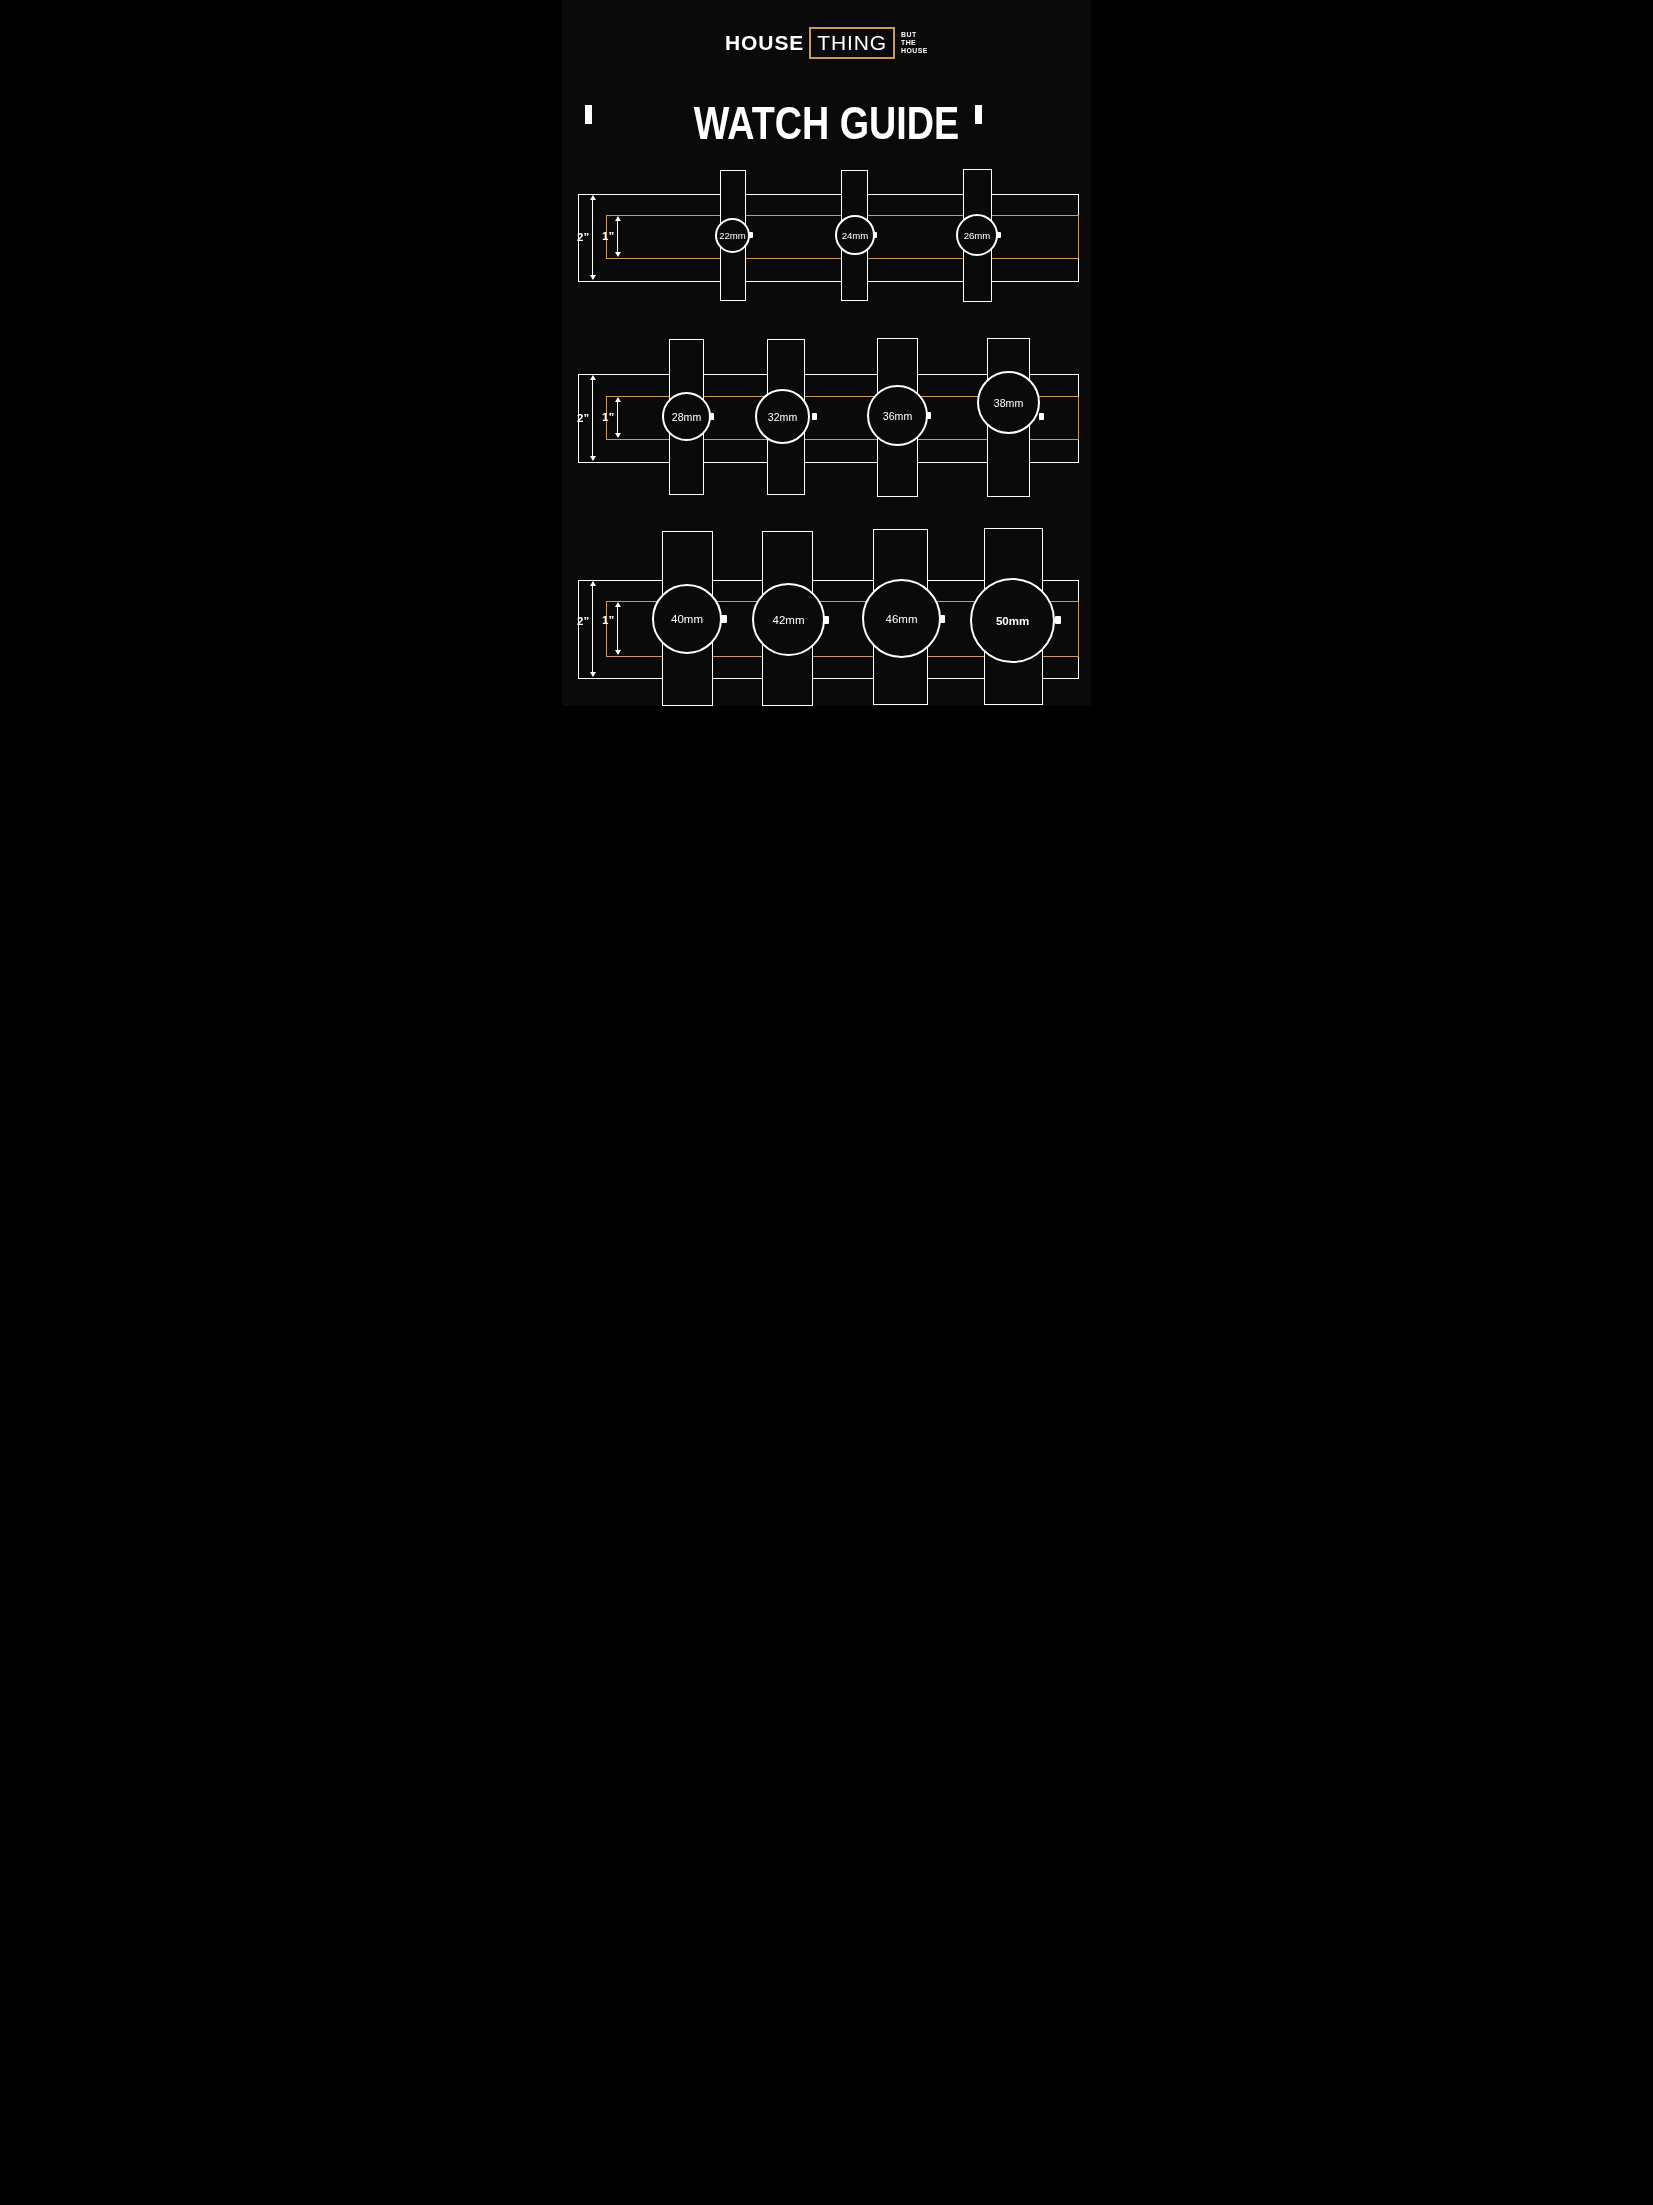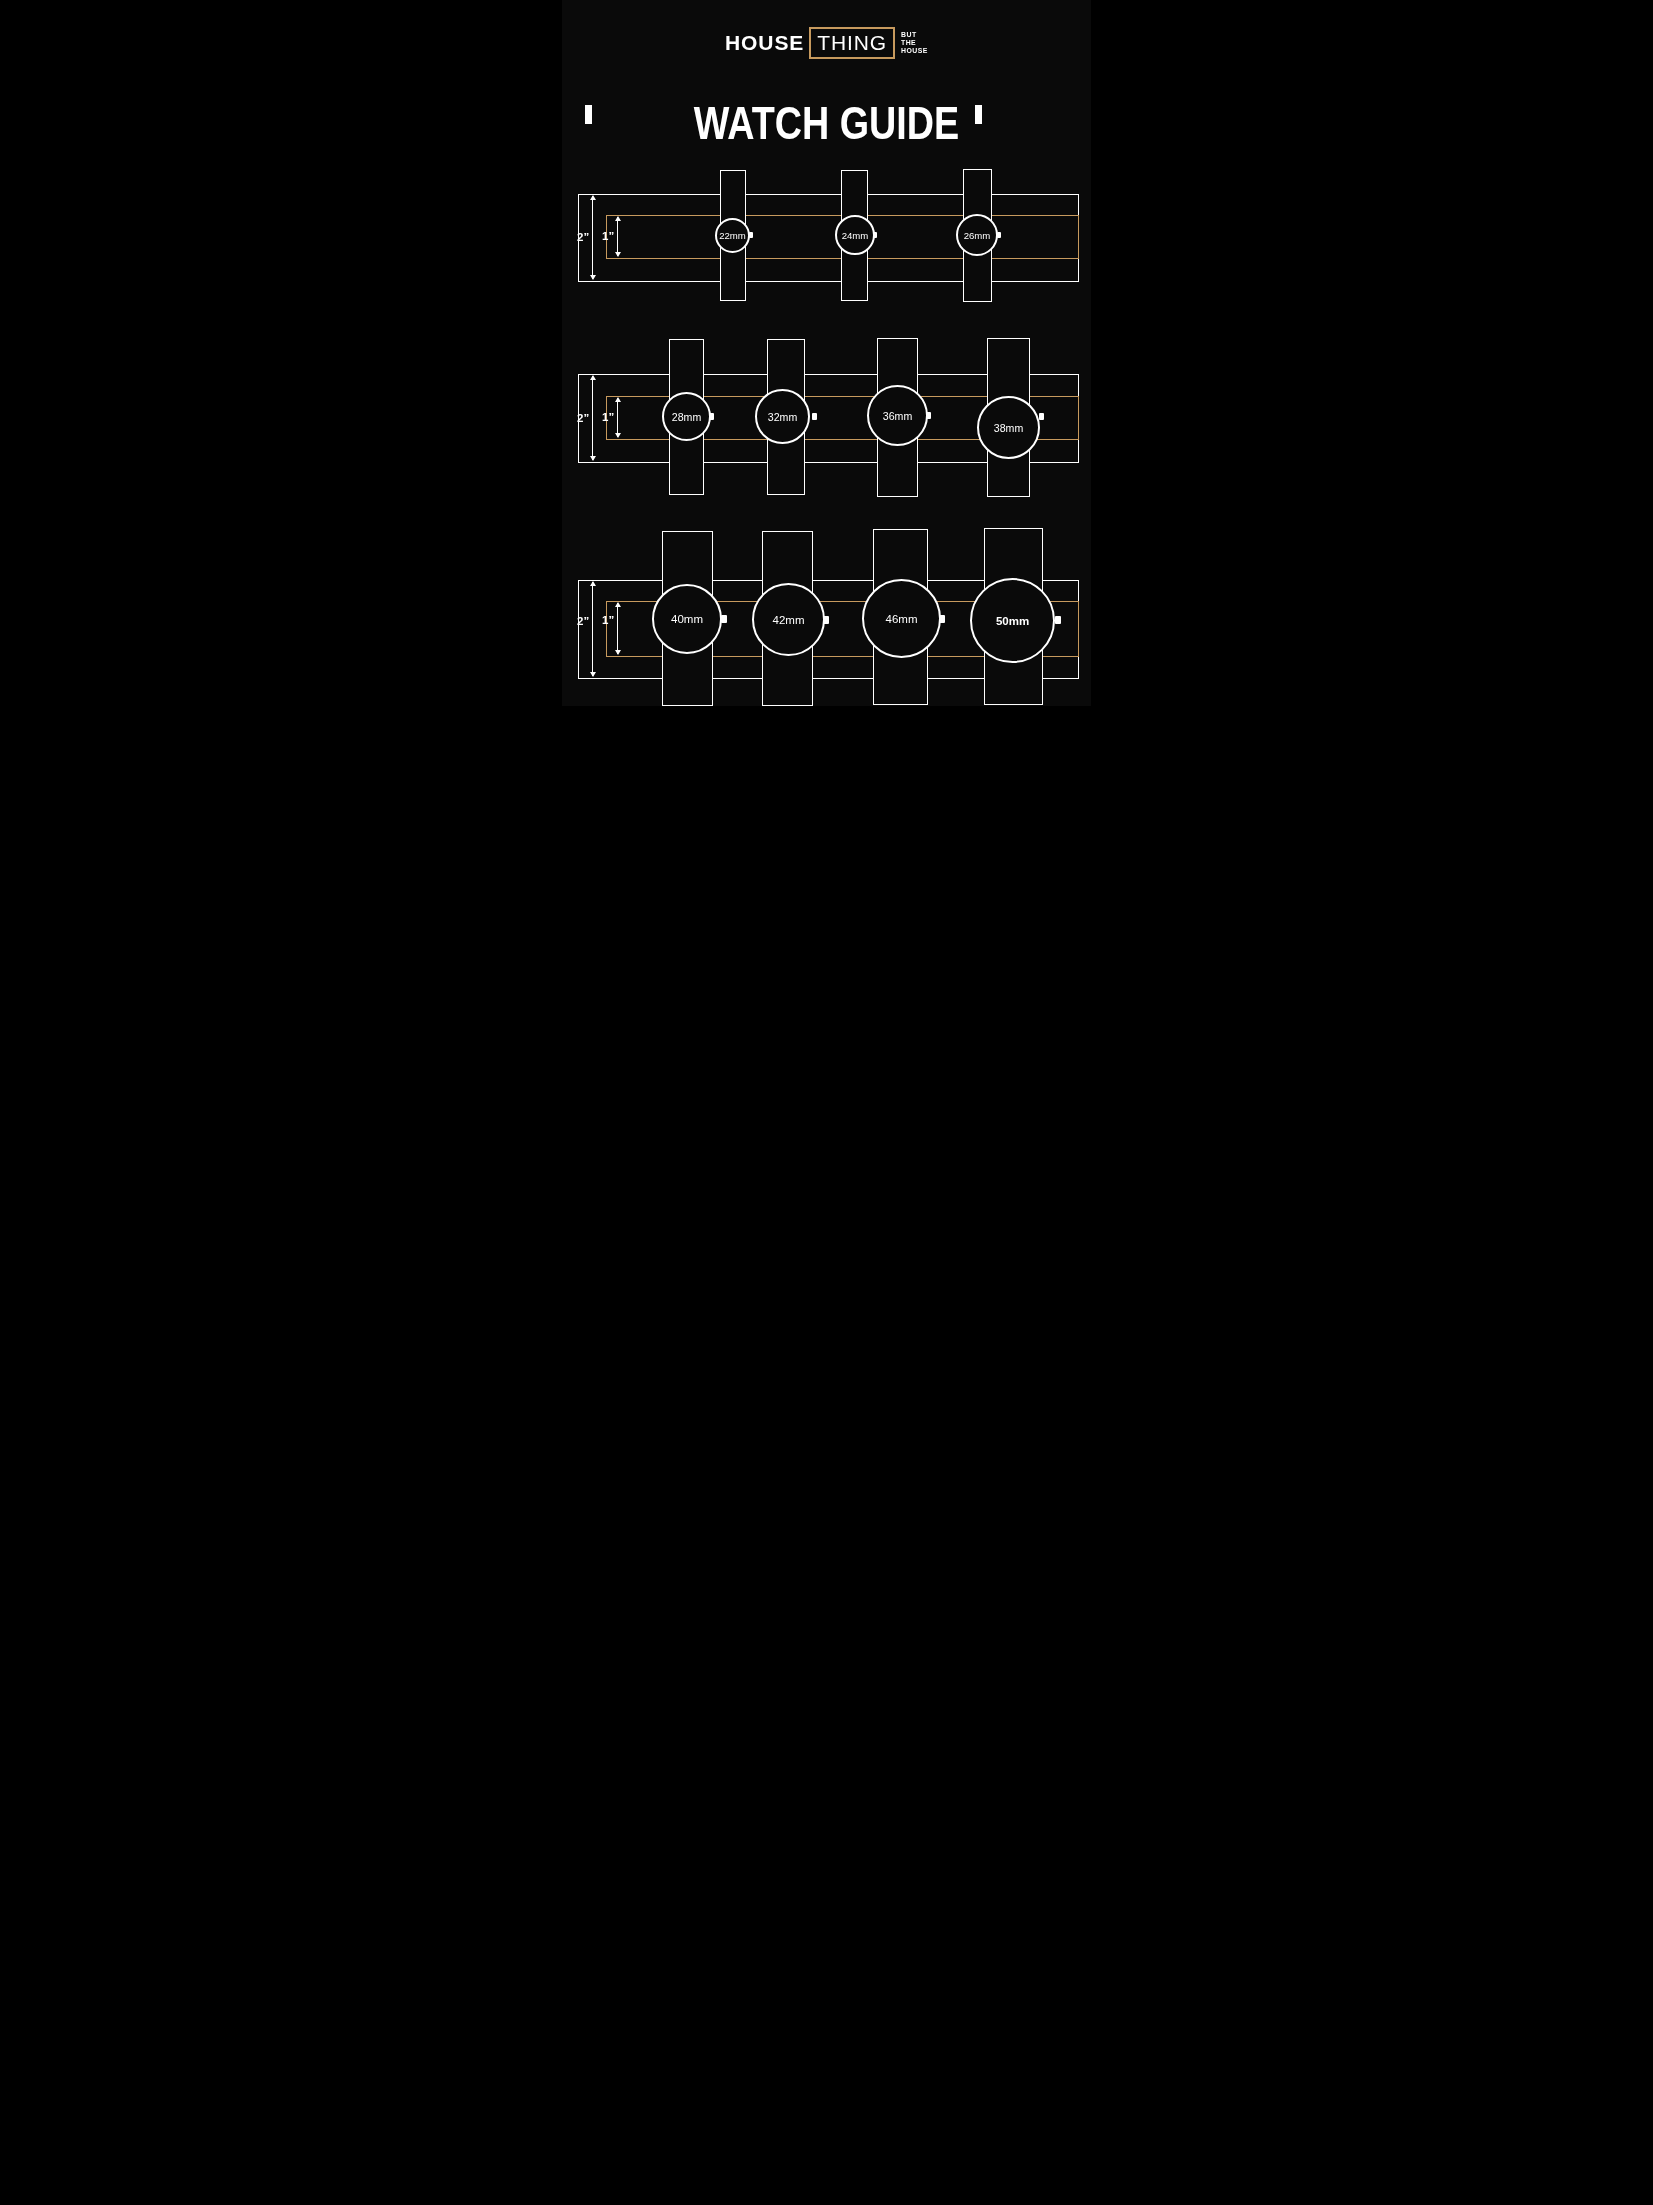--- a/index.html
+++ b/index.html
@@ -152,21 +152,21 @@
     <div>
       <div class="strap" style="left:315px;top:338px;width:41px;height:159px;"></div>
       <div class="case m" style="left:305px;top:385px;width:61px;height:61px;">
         <span>36mm</span>
       </div>
       <div class="crown" style="left:364px;top:412px;width:4.6px;height:7.4px;"></div>
     </div>
 
     <div>
       <div class="strap" style="left:425px;top:338px;width:43px;height:159px;"></div>
-      <div class="case m" style="left:415px;top:396px;width:63px;height:63px;">
+      <div class="case m" style="left:415px;top:371px;width:63px;height:63px;">
         <span>38mm</span>
       </div>
       <div class="crown" style="left:477px;top:413px;width:4.6px;height:7.4px;"></div>
     </div>
   </div>
 
   <div>
     <div class="band" style="left:16px;top:580px;width:499px;height:97px;"></div>
     <div class="band inner" style="left:44px;top:601px;width:471px;height:54px;"></div>
 

